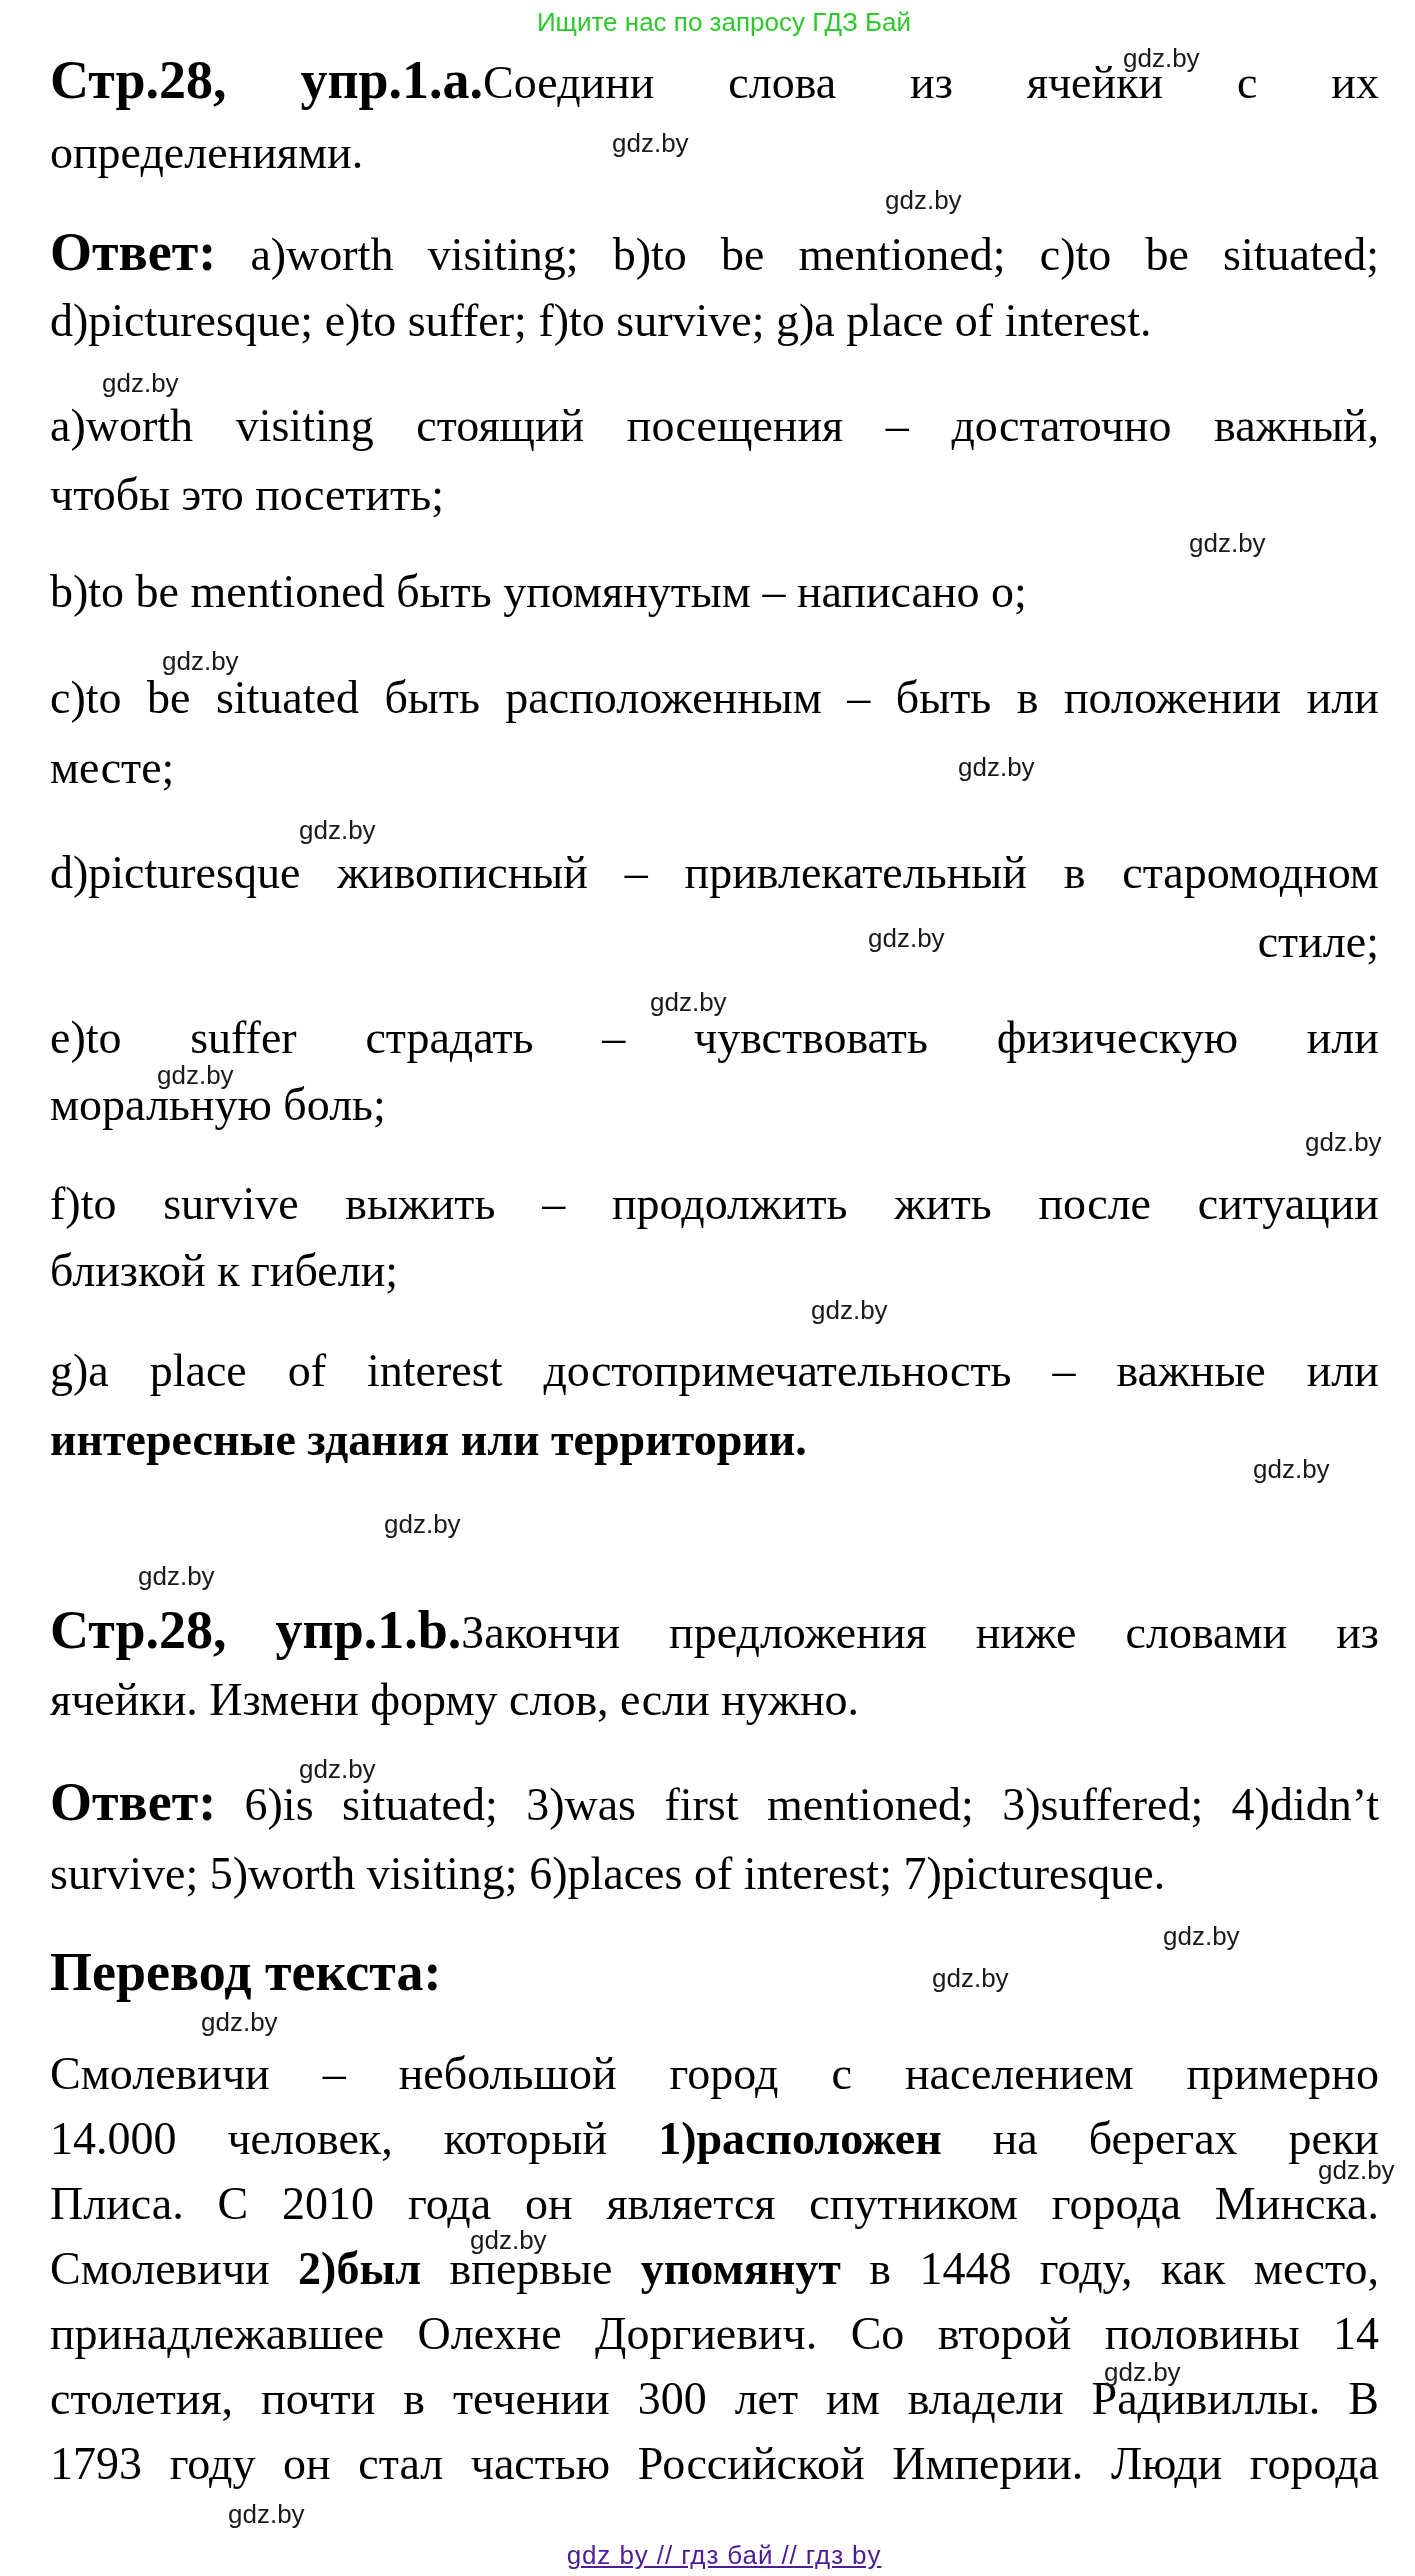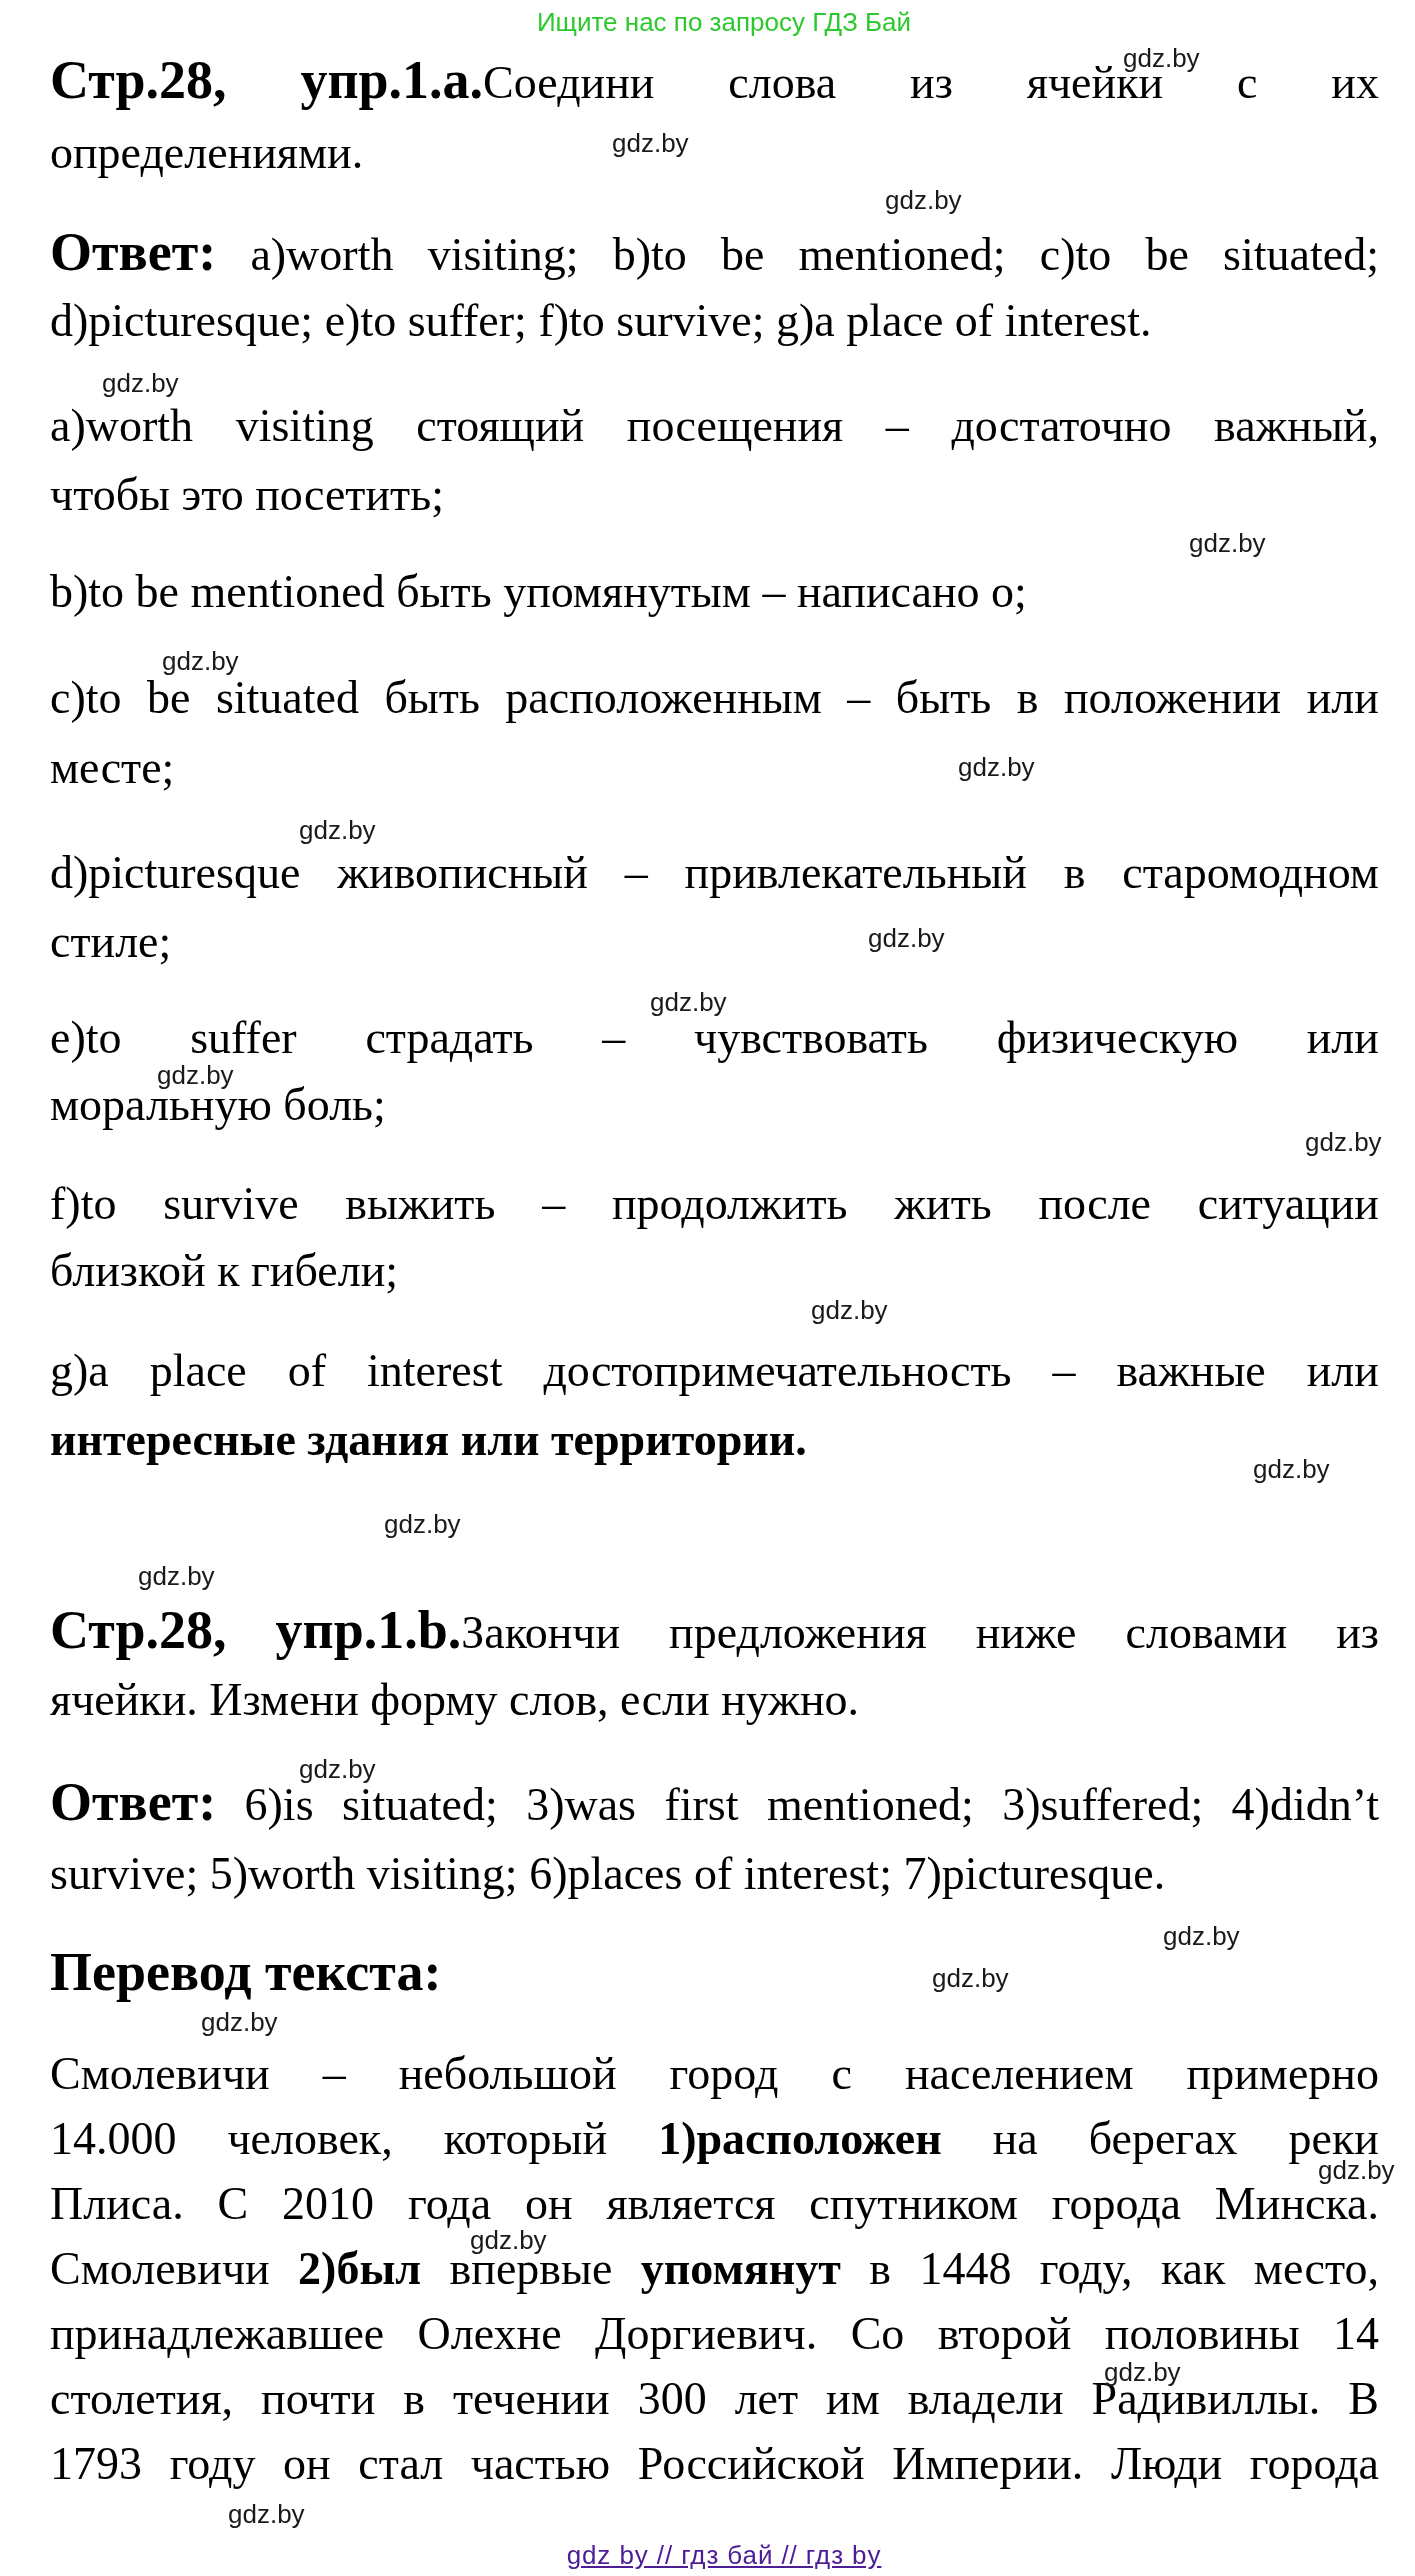--- a/index.html
+++ b/index.html
@@ -106,21 +106,21 @@
           <span class="word"><span>быть</span></span>
           <span class="word"><span>расположенным</span></span>
           <span class="word"><span>–</span></span>
           <span class="word"><span>быть</span></span>
           <span class="word"><span>в</span></span>
           <span class="word"><span>положении</span></span>
           <span class="word"><span>или</span></span>
         </div>
         <div class="line" style="height: 70px;"><span class="word"><span>месте;</span></span></div>
       </div>
-      <div class="para" style="top: 850px;">
+      <div class="para" style="top: 850px; text-align: right;">
         <div class="line j" style="height: 69px;">
           <span class="word"><span>d)picturesque</span></span>
           <span class="word"><span>живописный</span></span>
           <span class="word"><span>–</span></span>
           <span class="word"><span>привлекательный</span></span>
           <span class="word"><span>в</span></span>
           <span class="word"><span>старомодном</span></span>
         </div>
         <div class="line" style="height: 69px;"><span class="word"><span>стиле;</span></span></div>
       </div>

